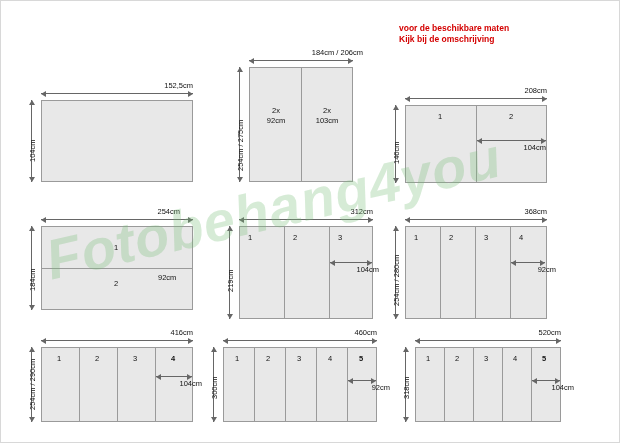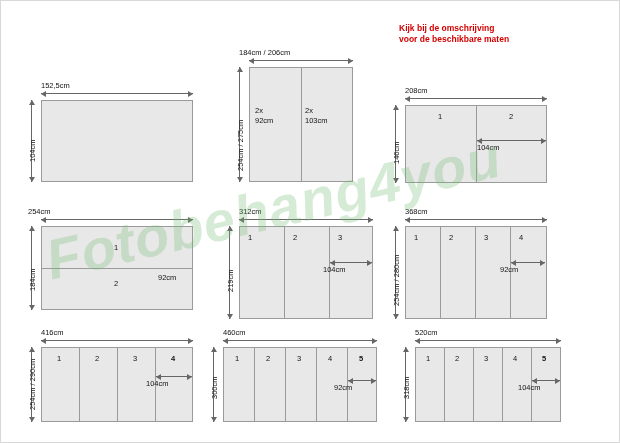--- a/index.html
+++ b/index.html
@@ -129,40 +129,40 @@
     position: absolute;
     font-size: 7.5px;
     color: #111;
     white-space: nowrap;
   }
   .dim-label.vert {
     transform: rotate(-90deg);
     transform-origin: left top;
   }
   .dim-label.center {
-    text-align: left;
+    text-align: right;
   }
   .inner-label {
     position: absolute;
     font-size: 7.5px;
     color: #111;
     white-space: nowrap;
-    text-align: left;
+    text-align: center;
   }
 </style>
 </head>
 <body>
 
 <div id="root">
 
   <div class="watermark">Fotobehang4you</div>
 
   <div class="notice">
+    <div>voor de beschikbare maten</div>
     <div>Kijk bij de omschrijving</div>
-    <div>voor de beschikbare maten</div>
   </div>
 
   <div>
     <div class="dim-h" style="left:40px; top:92px; width:152px;"></div>
     <div class="dim-label center" style="left:40px; top:80px; width:152px;">152,5cm</div>
     <div class="panelbox" style="left:40px; top:99px; width:152px; height:82px;"></div>
     <div class="dim-v" style="left:30px; top:99px; height:82px;"></div>
     <div class="dim-label vert" style="left:27px; top:161px;">104cm</div>
   </div>
 

